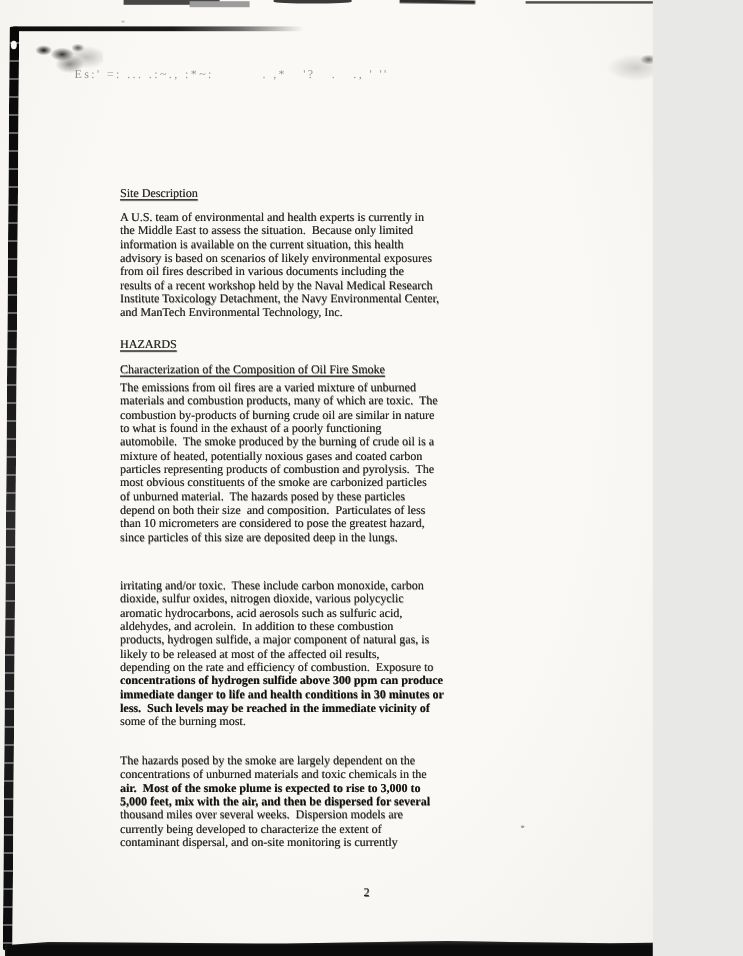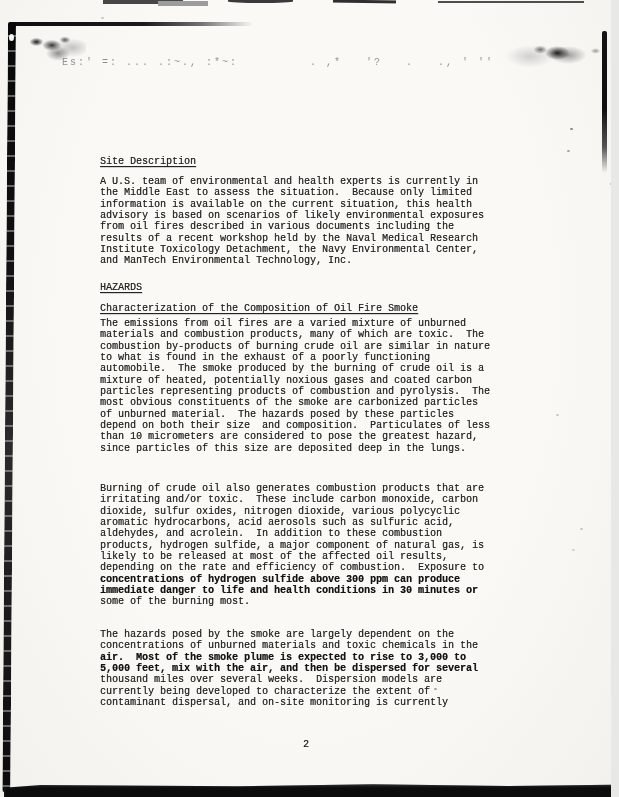--- a/index.html
+++ b/index.html
@@ -1,19 +1,19 @@
 <!DOCTYPE html>
 <html><head>
 <meta charset="utf-8">
 <style>
   html,body{margin:0;padding:0;background:#e8e8e6;}
   .scan{
-    position:relative;width:611px;height:797px;overflow:hidden;
+    position:relative;width:544px;height:797px;overflow:hidden;
     background:radial-gradient(ellipse at 50% 40%, #faf9f6 55%, #f2f1ed 100%);
-    font-family:Liberation Mono, monospace;
+    font-family:Liberation Serif, serif;
   }
   
   .ts{position:absolute;filter:blur(.4px);}
   .ts1{left:103px;top:0;width:80px;height:4px;background:#474747;}
   .ts2{left:158px;top:1px;width:50px;height:5px;background:#9c9c9c;}
   .ts3{left:228px;top:0;width:65px;height:3px;background:#3a3a3a;border-radius:0 0 60% 60%;}
   .ts4{left:333px;top:0;width:63px;height:3px;background:#2f2f2f;transform:rotate(.8deg);}
   .ts5{left:438px;top:1px;width:146px;height:2px;background:#4e4e4e;}
   .top-line{
     position:absolute;left:11px;top:22px;width:242px;height:4px;
@@ -133,30 +133,30 @@
       <div class="line">mixture of heated, potentially noxious gases and coated carbon</div>
       <div class="line">particles representing products of combustion and pyrolysis.  The</div>
       <div class="line">most obvious constituents of the smoke are carbonized particles</div>
       <div class="line">of unburned material.  The hazards posed by these particles</div>
       <div class="line">depend on both their size  and composition.  Particulates of less</div>
       <div class="line">than 10 micrometers are considered to pose the greatest hazard,</div>
       <div class="line">since particles of this size are deposited deep in the lungs.</div>
     </div>
 
     <div class="para" style="top:483px;">
-      <div class="line">Burning of crude oil also generates combustion products that are</div>
       <div class="line">irritating and/or toxic.  These include carbon monoxide, carbon</div>
       <div class="line">dioxide, sulfur oxides, nitrogen dioxide, various polycyclic</div>
       <div class="line">aromatic hydrocarbons, acid aerosols such as sulfuric acid,</div>
       <div class="line">aldehydes, and acrolein.  In addition to these combustion</div>
       <div class="line">products, hydrogen sulfide, a major component of natural gas, is</div>
       <div class="line">likely to be released at most of the affected oil results,</div>
       <div class="line">depending on the rate and efficiency of combustion.  Exposure to</div>
       <div class="line dark">concentrations of hydrogen sulfide above 300 ppm can produce</div>
       <div class="line dark">immediate danger to life and health conditions in 30 minutes or</div>
+      <div class="line dark">less.  Such levels may be reached in the immediate vicinity of</div>
       <div class="line">some of the burning most.</div>
     </div>
 
     <div class="para" style="top:629px;">
       <div class="line">The hazards posed by the smoke are largely dependent on the</div>
       <div class="line">concentrations of unburned materials and toxic chemicals in the</div>
       <div class="line dark">air.  Most of the smoke plume is expected to rise to 3,000 to</div>
       <div class="line dark">5,000 feet, mix with the air, and then be dispersed for several</div>
       <div class="line">thousand miles over several weeks.  Dispersion models are</div>
       <div class="line">currently being developed to characterize the extent of</div>

